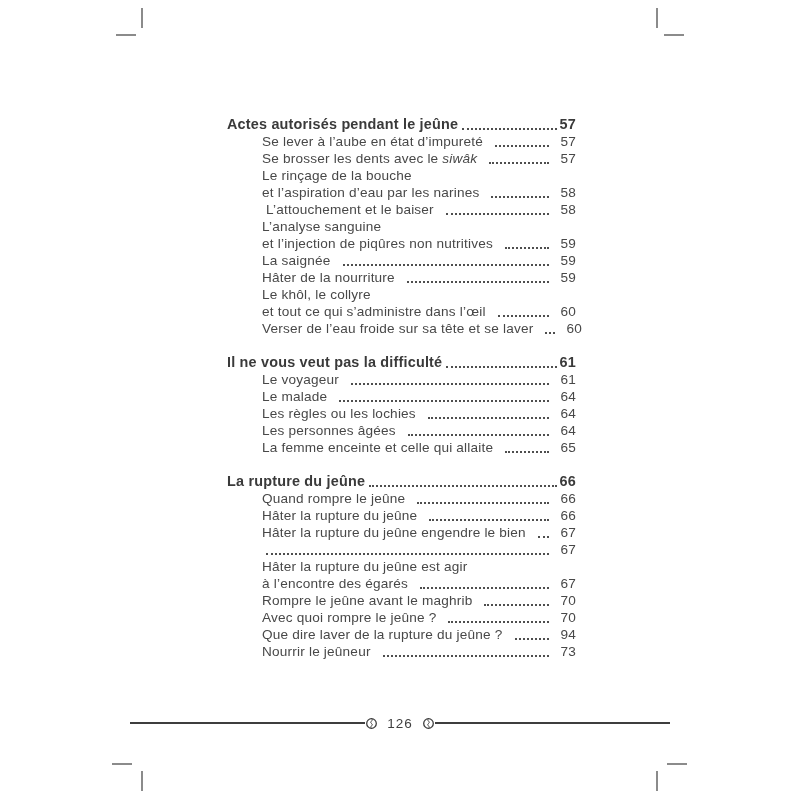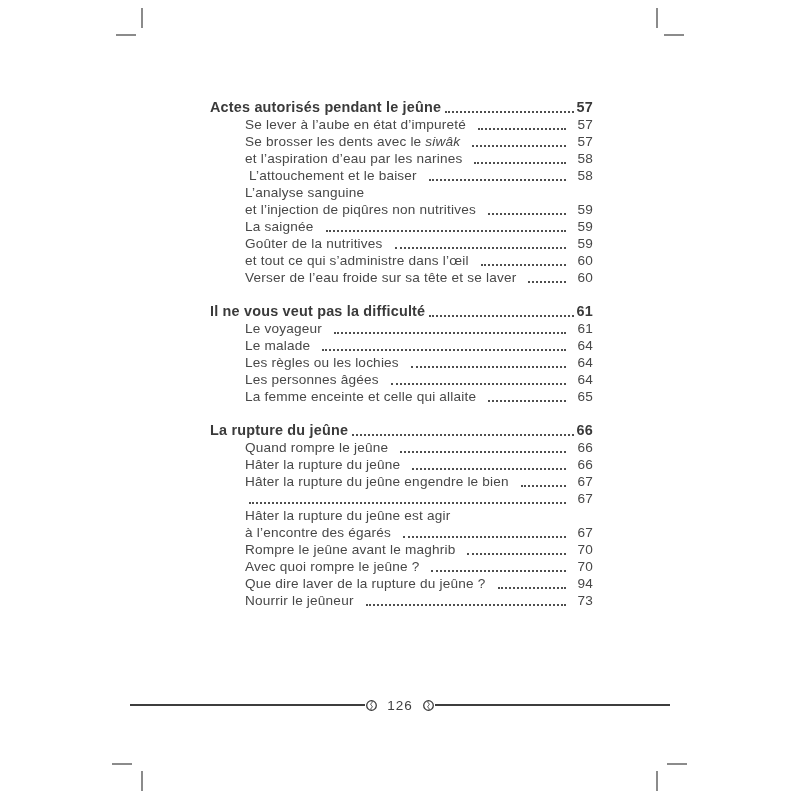--- a/index.html
+++ b/index.html
@@ -23,21 +23,21 @@
   .cm.h { width: 20px; height: 1.5px; }
 
   
   #toc {
     position: absolute;
     left: 210px;
     top: 99px;
     width: 383px;
     color: #474747;
   }
-  .toc-section { margin: 0; }
+  .toc-section { margin: 17px; }
   .toc-section + .toc-section { margin-top: 17px; }
   .row {
     display: flex;
     align-items: baseline;
     height: 17px;
     line-height: 17px;
     font-size: 13.6px;
     letter-spacing: 0.2px;
     color: #484848;
   }
@@ -55,21 +55,21 @@
     align-self: flex-end;
     margin: 0 3px 3.5px 4px;
     border-bottom: 2.1px dotted #4e4e4e;
   }
   .pg { white-space: pre; }
 
   
   #footer {
     position: absolute;
     left: 130px;
-    top: 695px;
+    top: 713px;
     width: 540px;
     height: 20px;
     display: flex;
     align-items: center;
   }
   .frule { flex: 1; height: 2.4px; background: #3d3d3d; }
   .orn { flex: 0 0 auto; display: block; }
   .fpage {
     margin: 0 9px;
     font-size: 13.5px;
@@ -102,20 +102,23 @@
           <span class="txt"><span>Se lever à l’aube en état d’impureté</span></span>
           <span class="dots"></span>
           <span class="pg">57</span>
         </div>
         <div class="row item">
           <span class="txt"><span>Se brosser les dents avec le </span><em>siwâk</em></span>
           <span class="dots"></span>
           <span class="pg">57</span>
         </div>
         <div class="row item">
+          <span class="txt"><span>Le rinçage de la bouche</span></span>
+        </div>
+        <div class="row item">
           <span class="txt"><span>et l’aspiration d’eau par les narines</span></span>
           <span class="dots"></span>
           <span class="pg">58</span>
         </div>
         <div class="row item">
           <span class="txt"><span> L’attouchement et le baiser</span></span>
           <span class="dots"></span>
           <span class="pg">58</span>
         </div>
         <div class="row item">
@@ -125,23 +128,26 @@
           <span class="txt"><span>et l’injection de piqûres non nutritives</span></span>
           <span class="dots"></span>
           <span class="pg">59</span>
         </div>
         <div class="row item">
           <span class="txt"><span>La saignée</span></span>
           <span class="dots"></span>
           <span class="pg">59</span>
         </div>
         <div class="row item">
-          <span class="txt"><span>Goûter de la nutritives</span></span>
+          <span class="txt"><span>Hâter de la nourriture</span></span>
           <span class="dots"></span>
           <span class="pg">59</span>
+        </div>
+        <div class="row item">
+          <span class="txt"><span>Le khôl, le collyre</span></span>
         </div>
         <div class="row item">
           <span class="txt"><span>et tout ce qui s’administre dans l’œil</span></span>
           <span class="dots"></span>
           <span class="pg">60</span>
         </div>
         <div class="row item">
           <span class="txt"><span>Verser de l’eau froide sur sa tête et se laver</span></span>
           <span class="dots"></span>
           <span class="pg">60</span>

